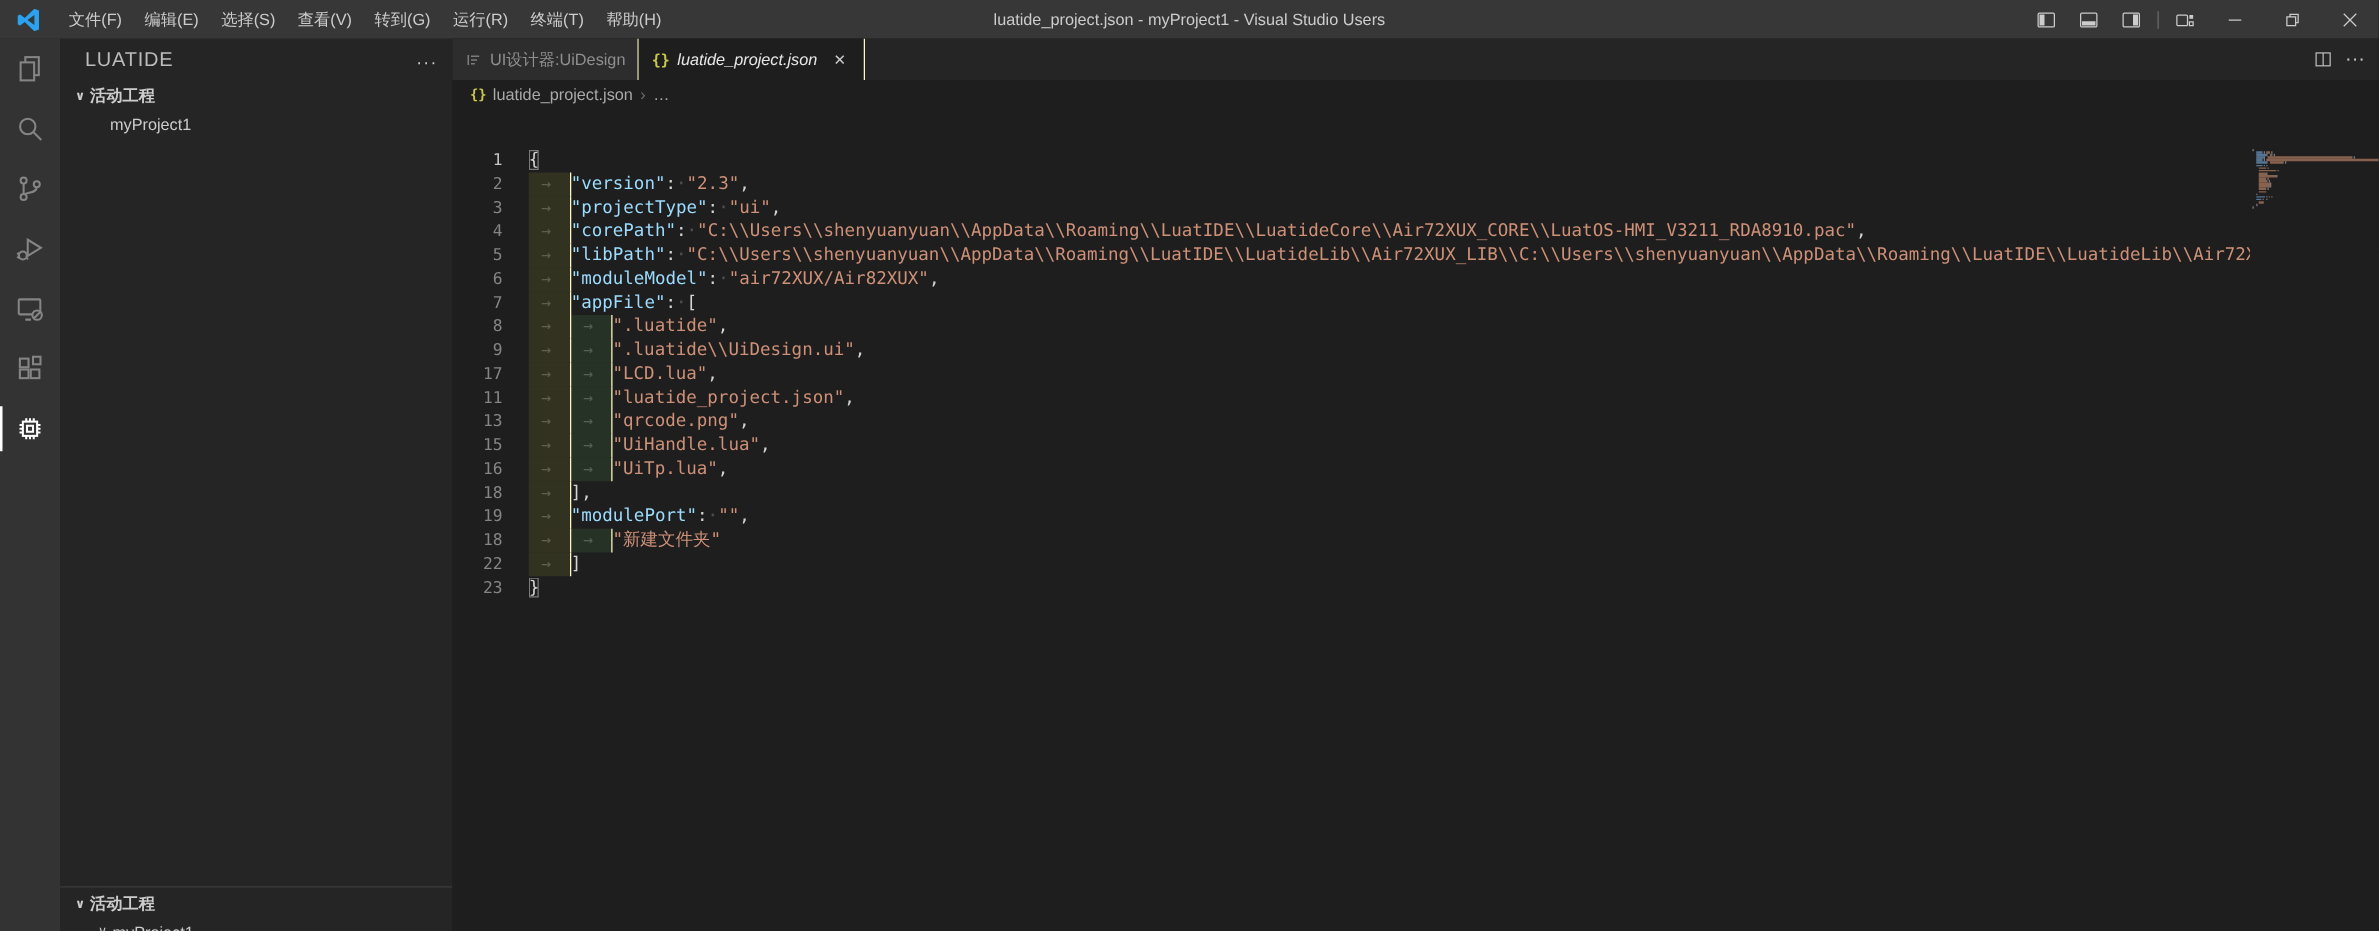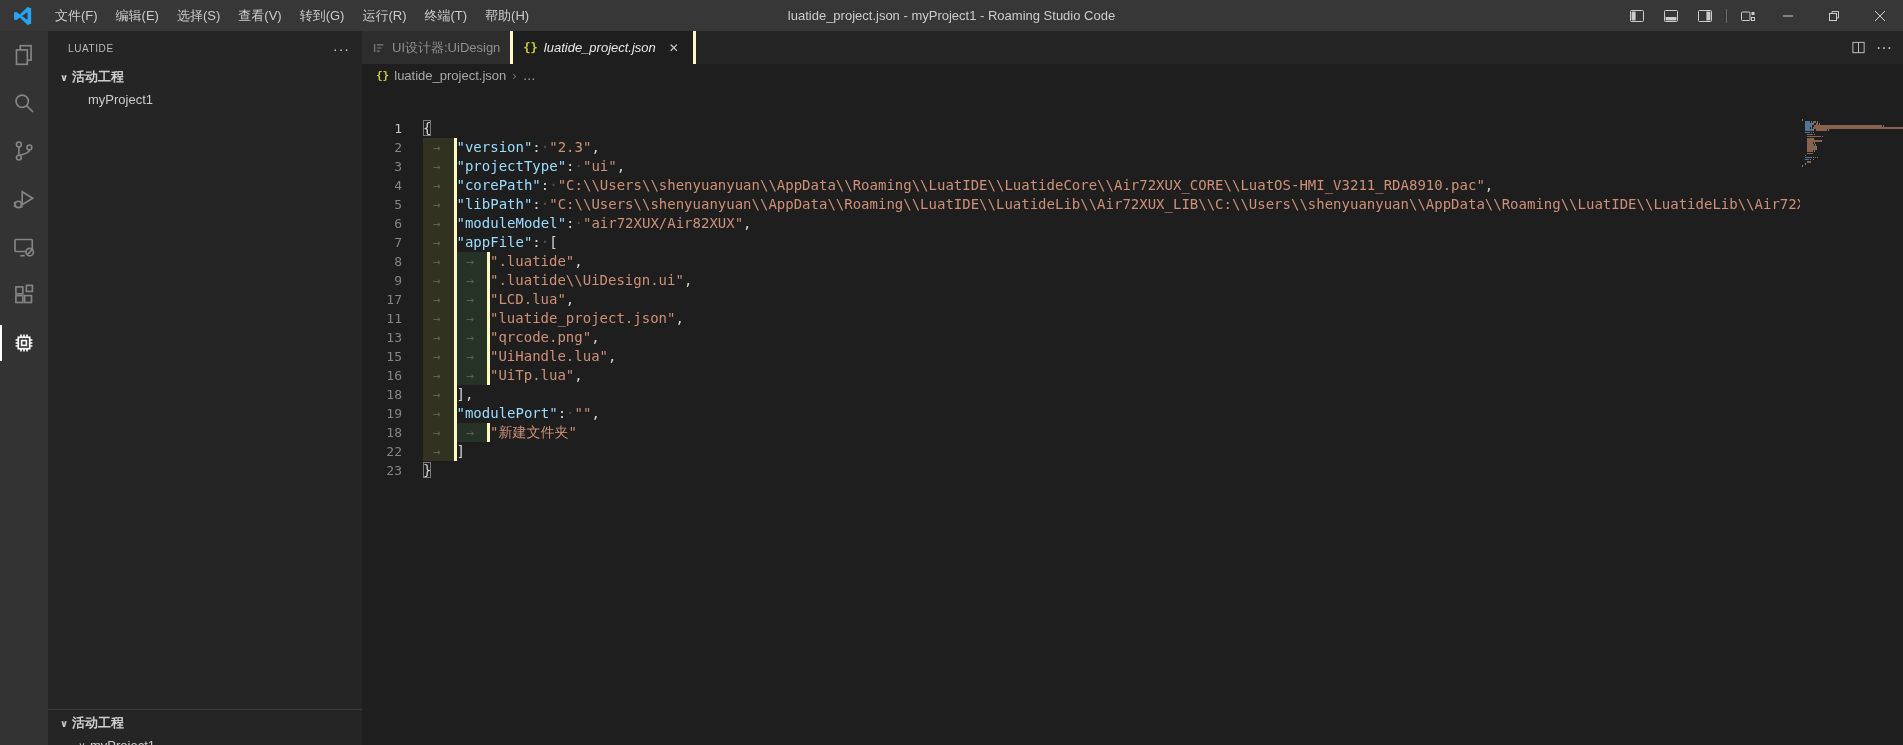--- a/index.html
+++ b/index.html
@@ -23,31 +23,31 @@
   
   .activitybar { position:absolute; top:31px; left:0; width:48px; bottom:0; background:#333333; }
   .ab-item { position:relative; width:48px; height:48px; display:flex; align-items:center; justify-content:center; }
   .ab-item svg { stroke:#858585; fill:none; stroke-width:1.1; }
   .ab-item.active svg { stroke:#ffffff; }
   .ab-item.active::before { content:""; position:absolute; left:0; top:6px; bottom:6px; width:2px; background:#ffffff; }
 
   
   .sidebar { position:absolute; top:31px; left:48px; width:314px; bottom:0; background:#252526; color:#cccccc; }
   .sb-header { height:35px; display:flex; align-items:center; padding:0 12px 0 20px; }
-  .sb-title { flex:1; font-size:10px; letter-spacing:.6px; color:#bbbbbb; }
+  .sb-title { flex:1; font-size:16px; letter-spacing:.6px; color:#bbbbbb; }
   .sb-more { color:#cccccc; font-size:14px; letter-spacing:1px; cursor:pointer; }
   .tree-row { height:22px; display:flex; align-items:center; font-size:13px; cursor:pointer; white-space:nowrap; }
   .tree-row .chev { width:16px; text-align:center; color:#cccccc; font-size:10px; flex:0 0 16px; }
   .tree-row.section { font-weight:bold; }
   .sb-bottom { position:absolute; left:0; right:0; bottom:-3px; border-top:1px solid rgba(255,255,255,0.10); padding-top:2px; }
 
   
   .editor { position:absolute; top:31px; left:362px; right:0; bottom:0; background:#1e1e1e; }
   .tabstrip { height:33px; background:#252526; display:flex; align-items:stretch; position:relative; }
-  .tab { display:flex; align-items:center; padding:0 10px; font-size:13px; border-right:3px solid #fef9c3; cursor:pointer; }
+  .tab { display:flex; align-items:center; padding:0 10px; font-size:13px; border-right:1px solid #fef9c3; cursor:pointer; }
   .tab.inactive { background:#2d2d2d; color:#8f8f8f; }
   .tab.active { background:#1e1e1e; color:#e7e7e7; }
   .tab .tab-glyph { color:#cbcb41; font-weight:bold; font-size:12px; margin-right:6px;
                     font-family:"DejaVu Sans Mono",monospace; }
   .tab.active .tab-label { font-style:italic; }
   .tab .close { margin-left:9px; color:#cccccc; font-size:12px; width:18px; height:18px;
                 display:flex; align-items:center; justify-content:center; border-radius:3px; }
   .tab-icon { margin-right:6px; display:flex; }
   .ed-actions { position:absolute; right:6px; top:0; height:33px; display:flex; align-items:center; color:#c5c5c5; }
   .ed-actions .act { width:26px; height:26px; display:flex; align-items:center; justify-content:center; cursor:pointer; }
@@ -92,21 +92,21 @@
     <div class="menus">
         <span class="menu-item">文件(F)</span>
         <span class="menu-item">编辑(E)</span>
         <span class="menu-item">选择(S)</span>
         <span class="menu-item">查看(V)</span>
         <span class="menu-item">转到(G)</span>
         <span class="menu-item">运行(R)</span>
         <span class="menu-item">终端(T)</span>
         <span class="menu-item">帮助(H)</span>
       </div>
-    <div class="tb-title">luatide_project.json - myProject1 - Roaming Studio Code</div>
+    <div class="tb-title">luatide_project.json - myProject1 - Visual Studio Users</div>
     <div class="tb-right">
       <div class="tb-icon">
         <svg width="16" height="16" viewBox="0 0 16 16">
             <rect x="1.5" y="2.5" width="13" height="11" rx="1" fill="none" stroke="#cccccc"></rect>
             <rect x="2.6" y="3.6" width="4" height="8.8" fill="#cccccc"></rect>
           </svg>
       </div>
       <div class="tb-icon">
         <svg width="16" height="16" viewBox="0 0 16 16">
             <rect x="1.5" y="2.5" width="13" height="11" rx="1" fill="none" stroke="#cccccc"></rect>

